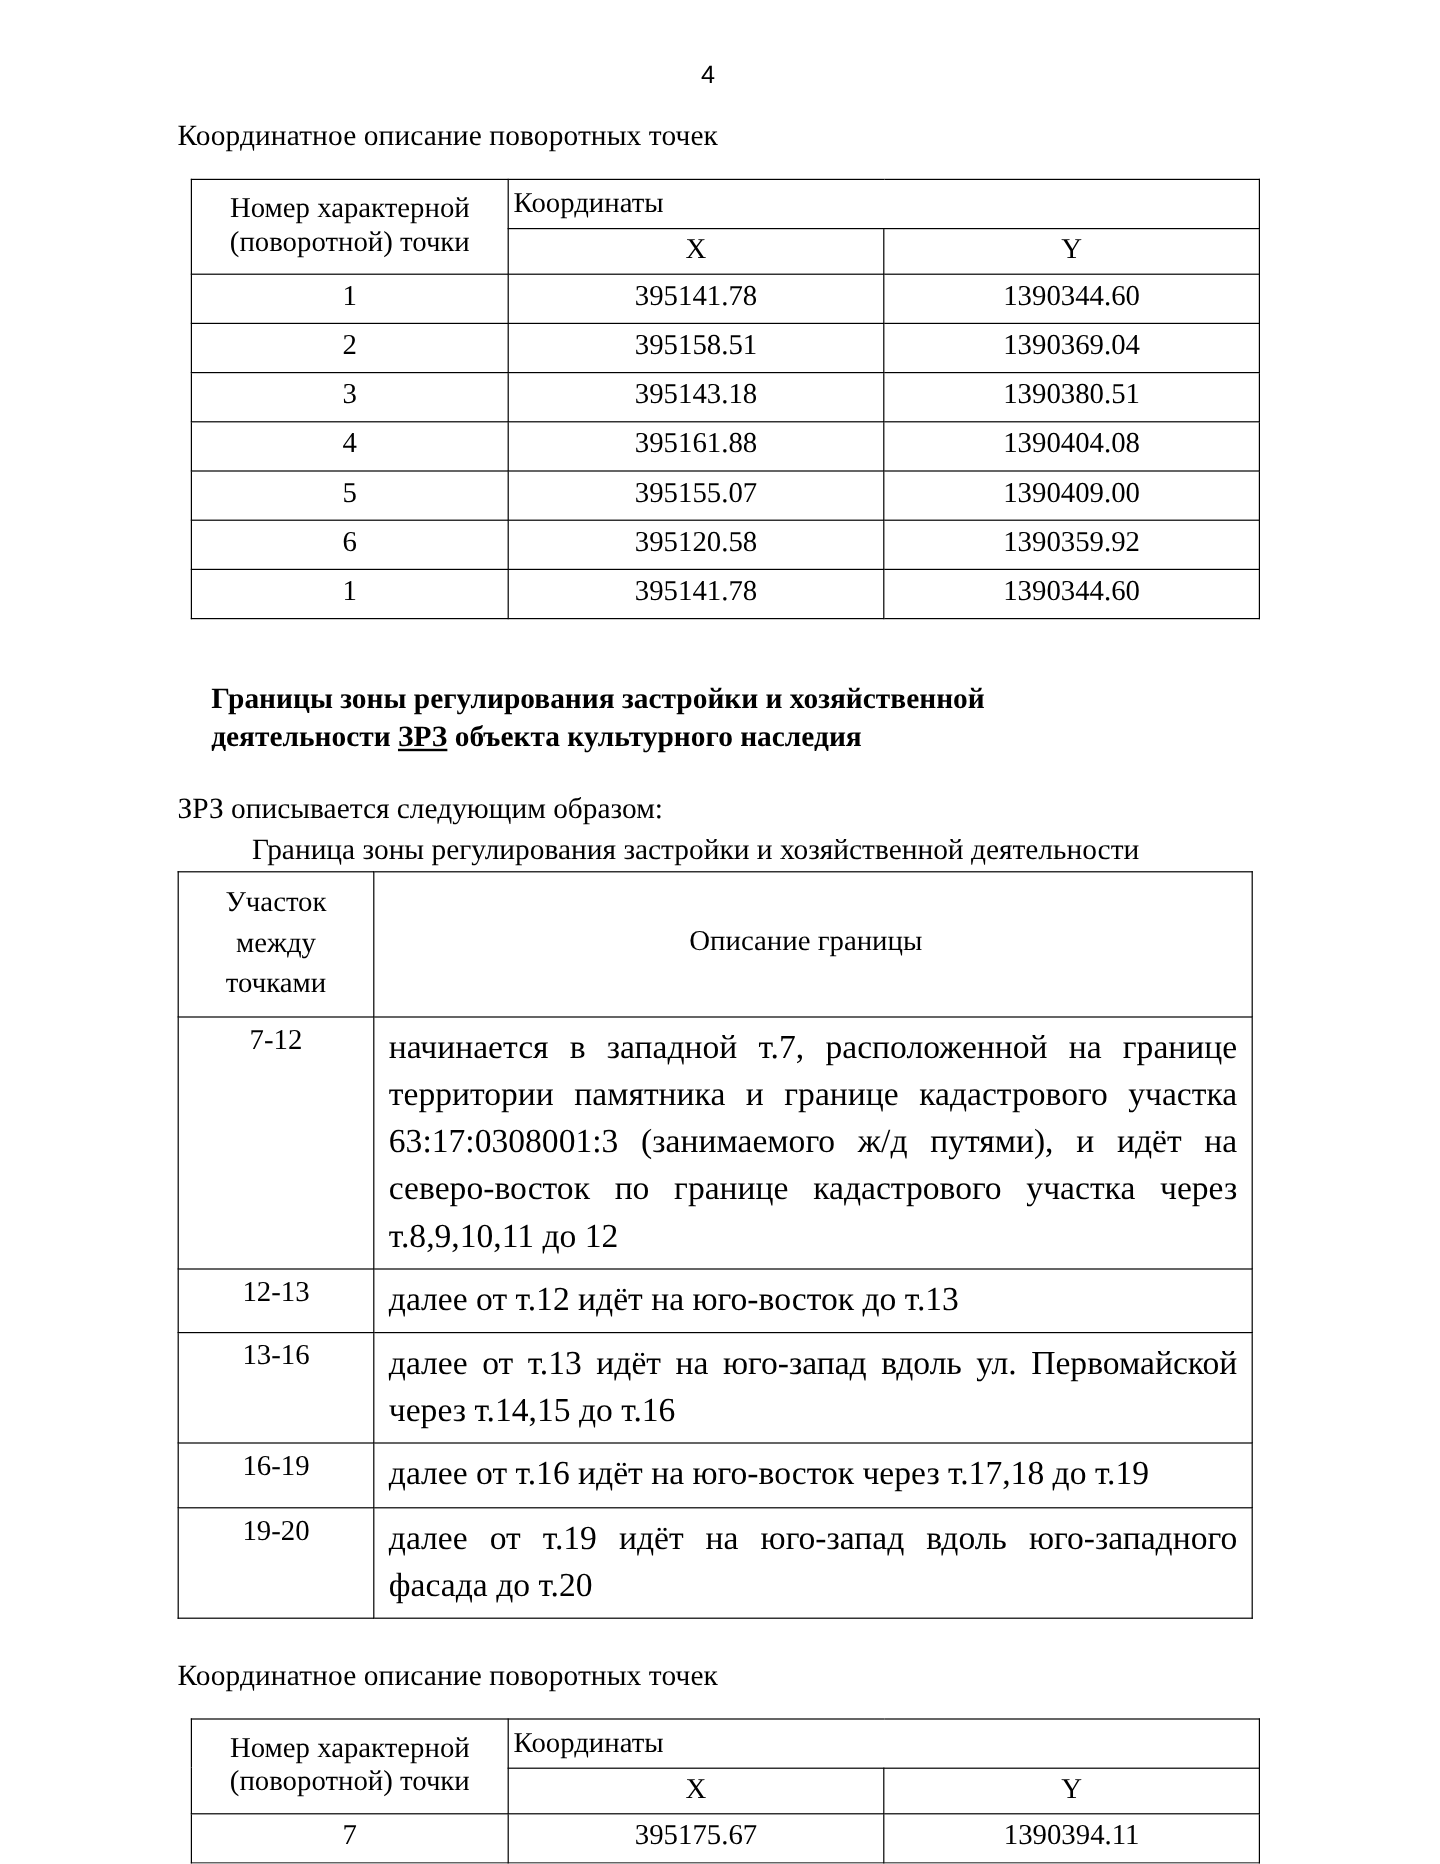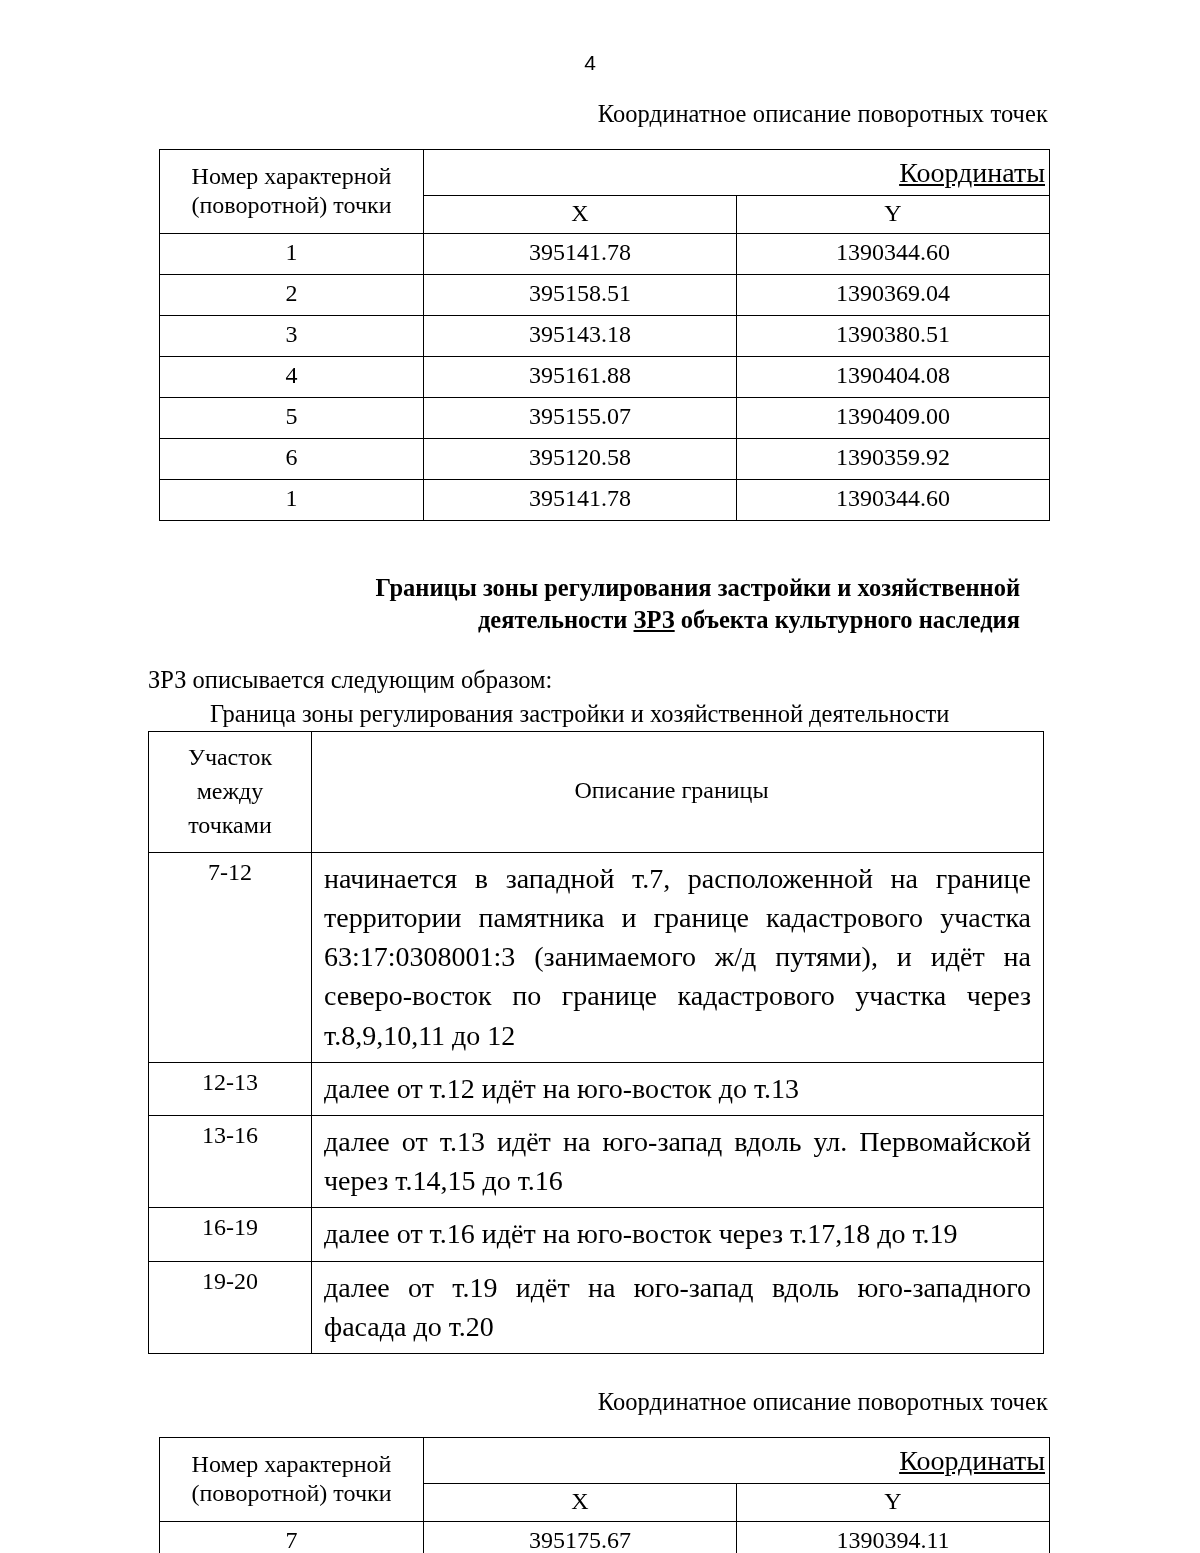--- a/index.html
+++ b/index.html
@@ -40,30 +40,30 @@
   
   .content {
     position: absolute;
     top: 100px;
     left: 148px;
     width: 900px;
   }
 
   
   .caption {
-    text-align: right;
+    text-align: left;
     font-size: 24.5px;
     line-height: 1.18;
     margin: 0 0 20px 0;
     letter-spacing: 0.1px;
   }
 
   
   .section-heading {
-    text-align: right;
+    text-align: left;
     font-weight: bold;
     font-size: 24.5px;
     line-height: 1.33;
     margin: 0;
     padding: 0 28px;
   }
   .section-heading .underline {
     text-decoration: underline;
   }
 
@@ -100,24 +100,23 @@
   .coord-table col.c-x    { width: 313px; }
   .coord-table col.c-y    { width: 313px; }
 
   .coord-table th.hd-num {
     text-align: center;
     line-height: 1.2;
     padding: 7px 6px 8px 6px;
     font-size: 24px;
   }
   .coord-table th.hd-coords {
-    text-align: right;
+    text-align: left;
     padding: 7px 4px 6px 4px;
-    font-size: 28px;
-    text-decoration: underline;
+    font-size: 24px;
   }
   .coord-table th.hd-axis {
     text-align: center;
     padding: 4px 4px 6px 4px;
     font-size: 24px;
   }
   .coord-table td {
     text-align: center;
     height: 36px;
     padding: 1px 4px 3px 4px;

